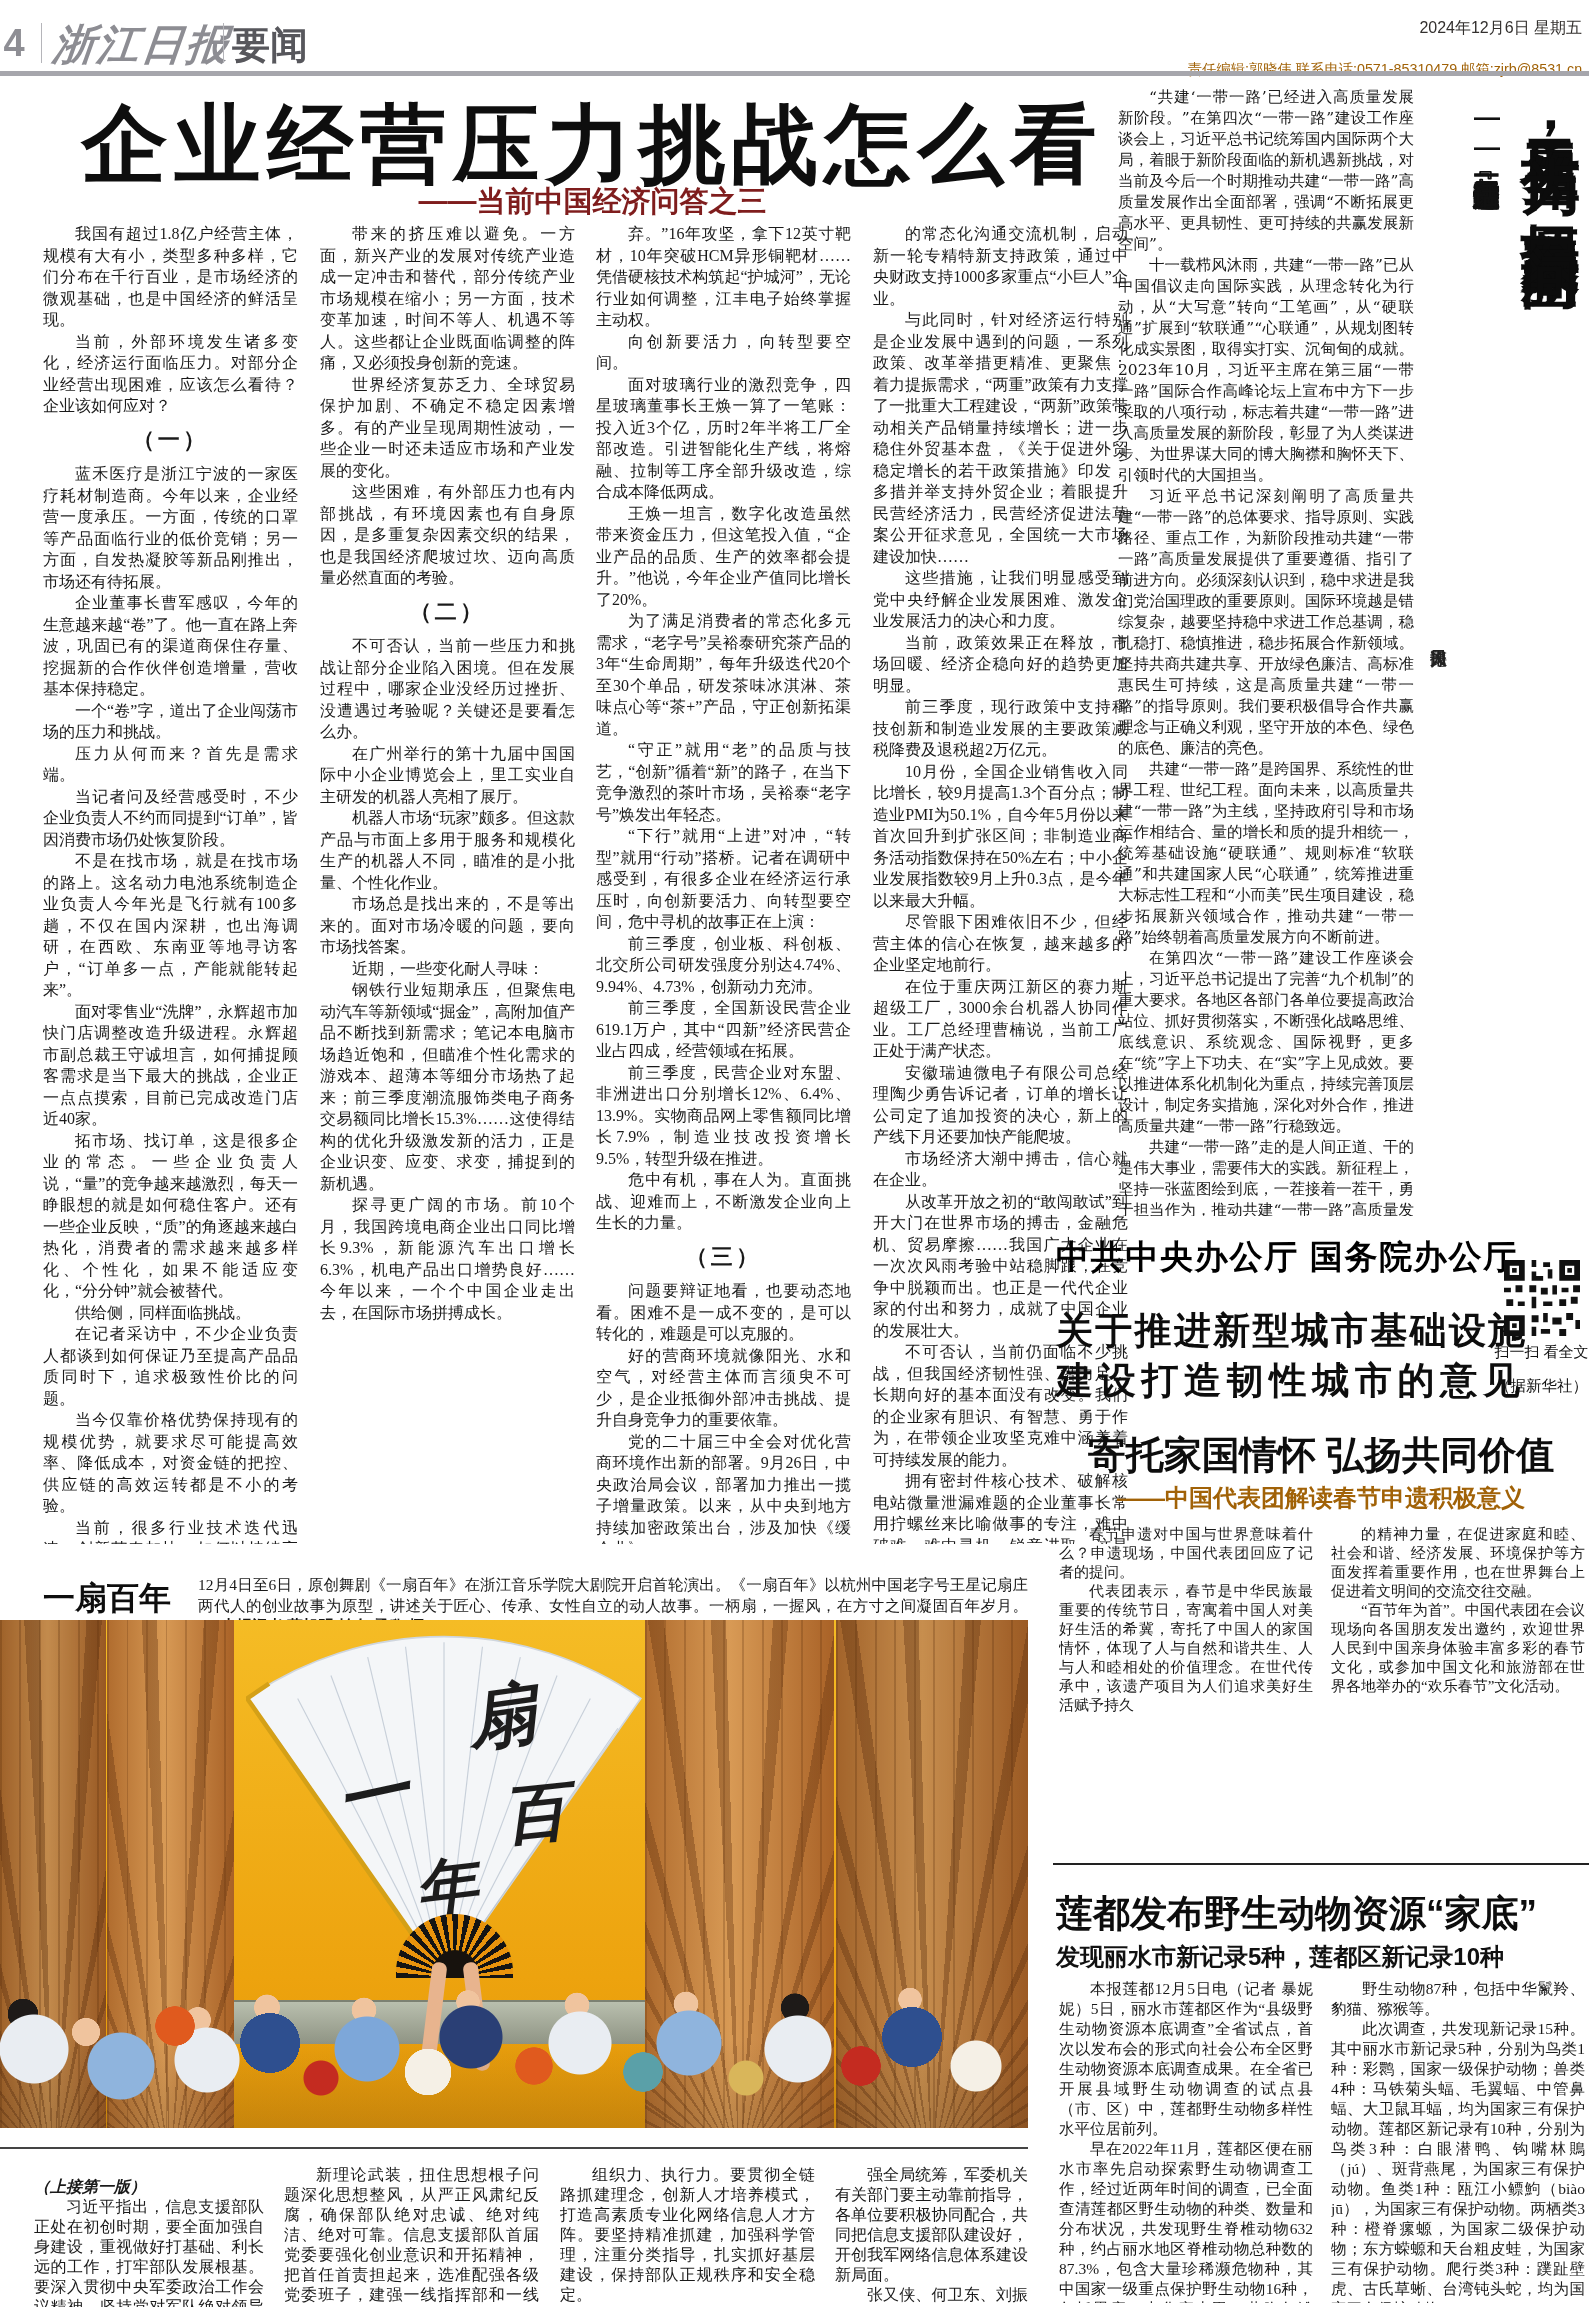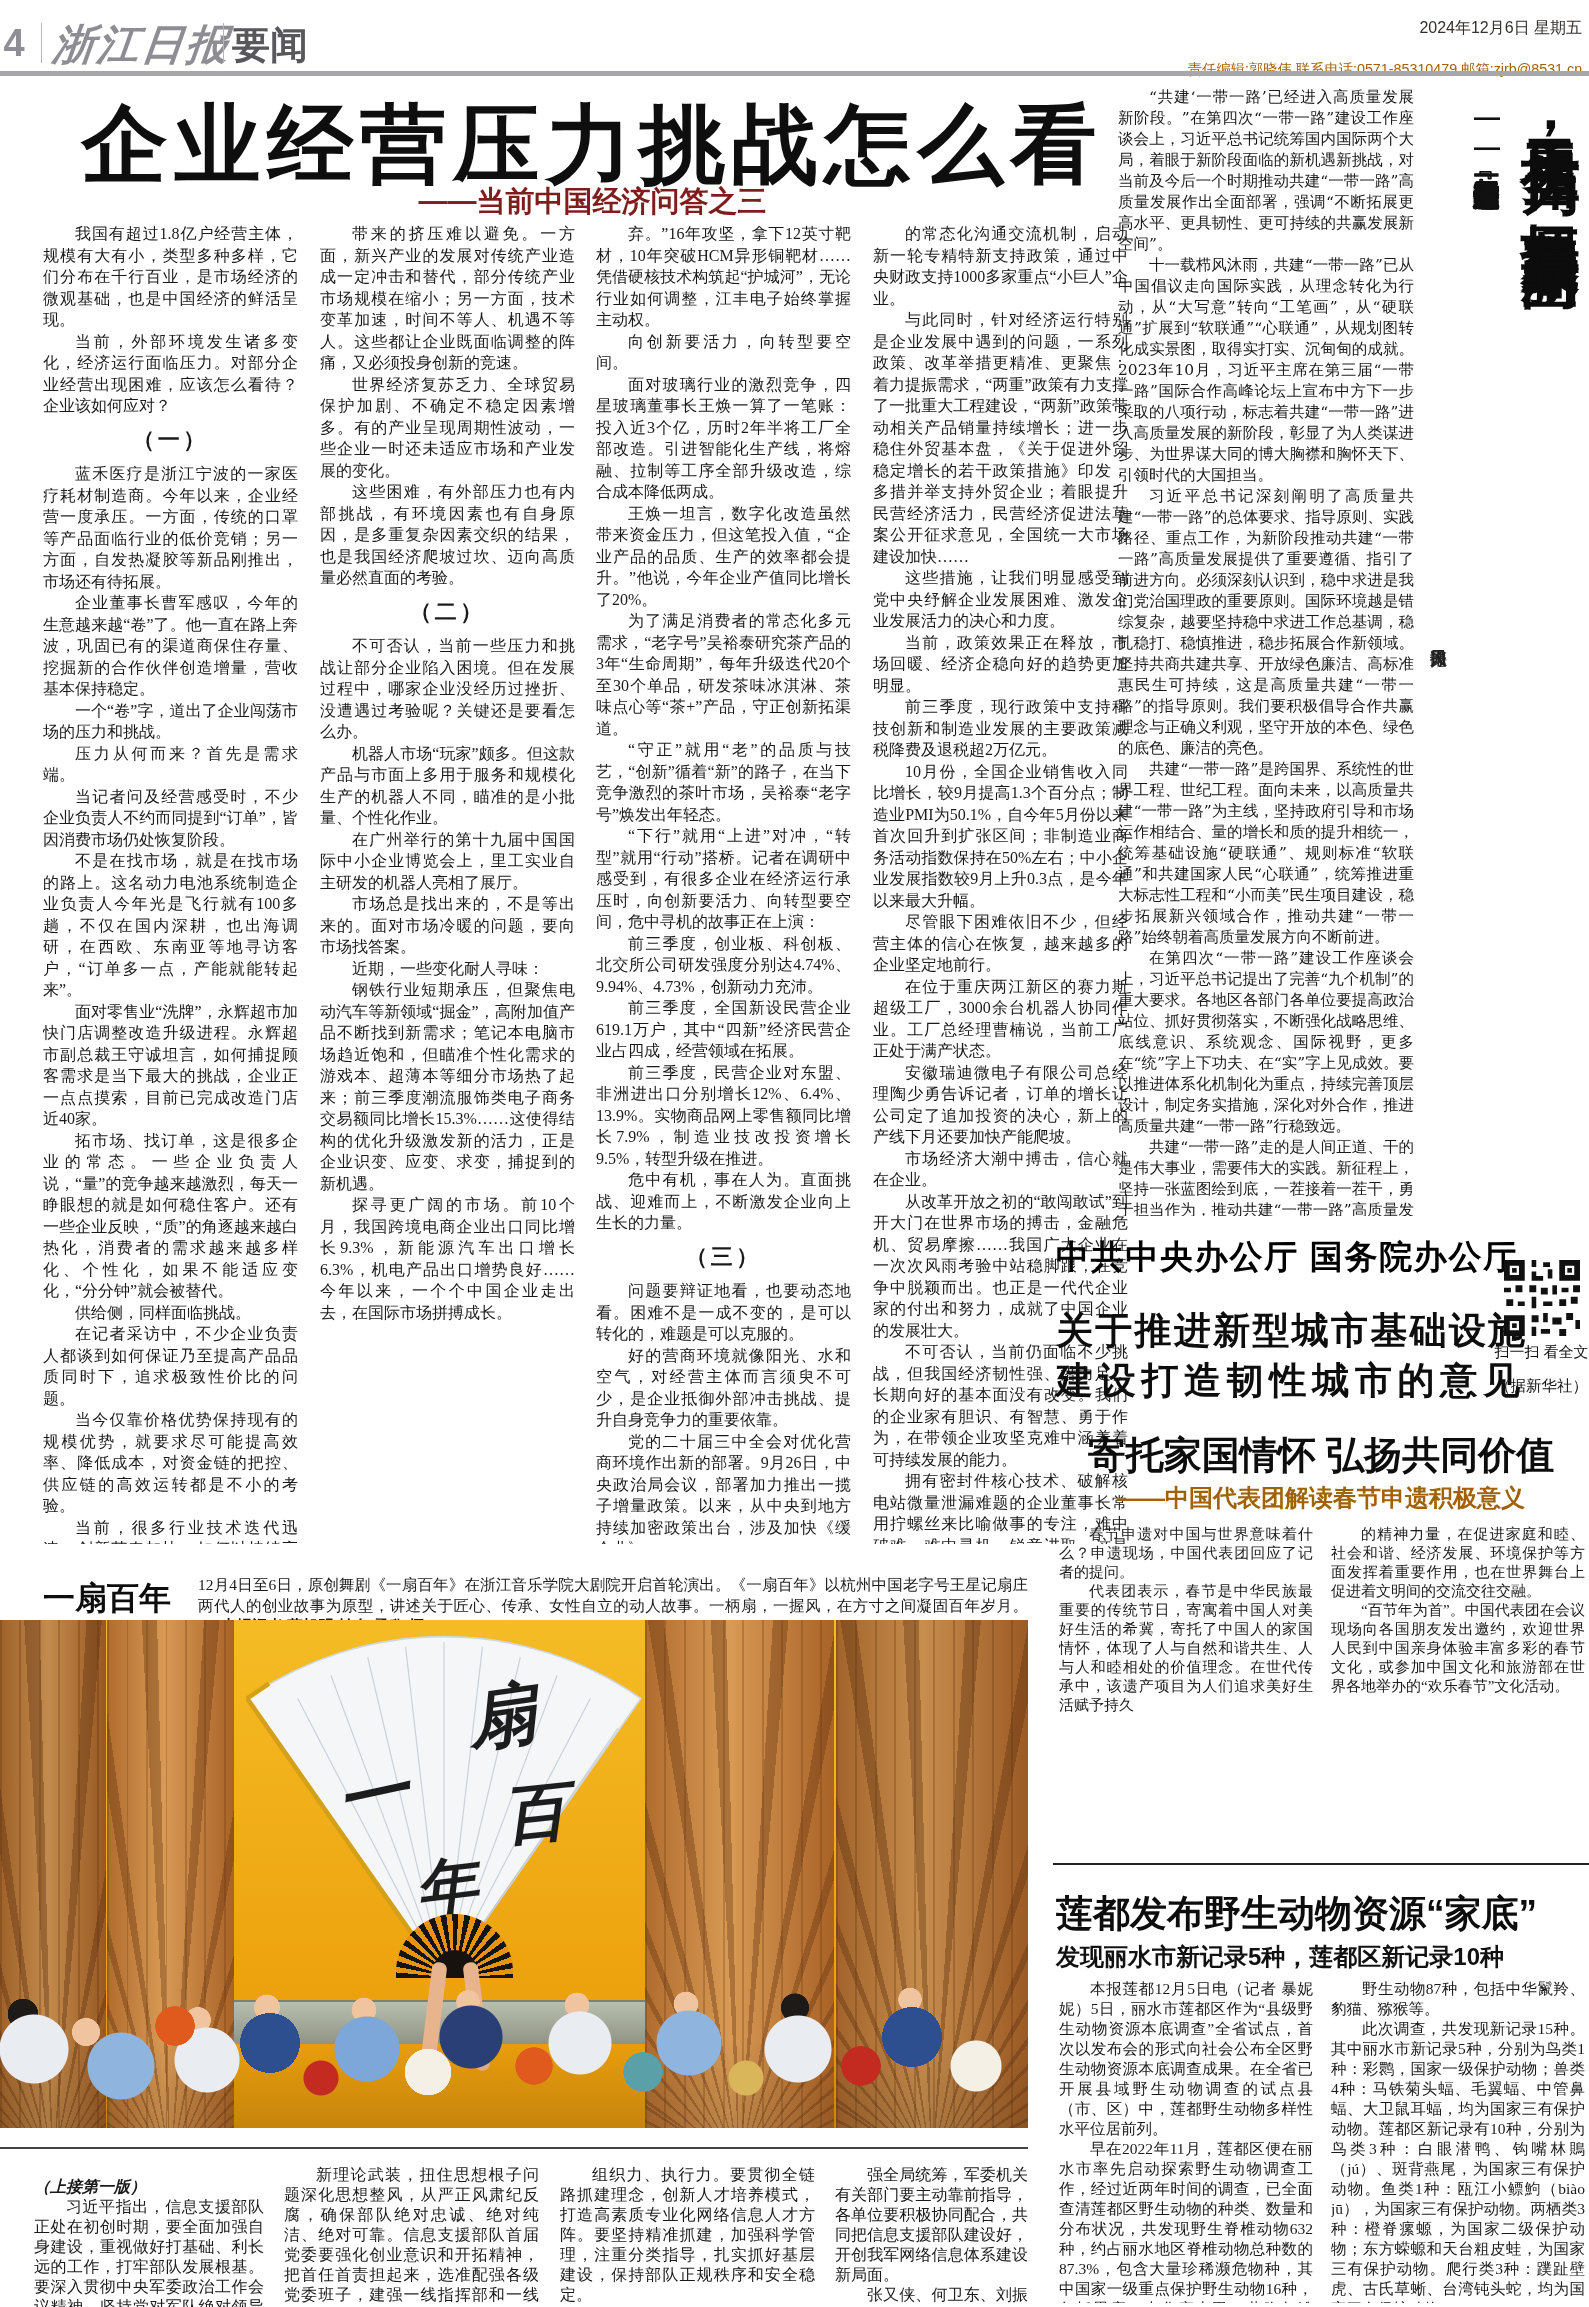--- a/index.html
+++ b/index.html
@@ -105,22 +105,22 @@
         <p class="para">在记者采访中，不少企业负责人都谈到如何保证乃至提高产品品质同时下，追求极致性价比的问题。</p>
         <p class="para">当今仅靠价格优势保持现有的规模优势，就要求尽可能提高效率、降低成本，对资金链的把控、供应链的高效运转都是不小的考验。</p>
         <p class="para">当前，很多行业技术迭代迅速，创新节奏加快。如何以持续高效的创新应对市场快速变化，也是企业面临的现实问题。</p>
       </div>
     <div class="abs col mcol" style="left:320px;">
         <p class="para">带来的挤压难以避免。一方面，新兴产业的发展对传统产业造成一定冲击和替代，部分传统产业市场规模在缩小；另一方面，技术变革加速，时间不等人、机遇不等人。这些都让企业既面临调整的阵痛，又必须投身创新的竞速。</p>
         <p class="para">世界经济复苏乏力、全球贸易保护加剧、不确定不稳定因素增多。有的产业呈现周期性波动，一些企业一时还未适应市场和产业发展的变化。</p>
         <p class="para">这些困难，有外部压力也有内部挑战，有环境因素也有自身原因，是多重复杂因素交织的结果，也是我国经济爬坡过坎、迈向高质量必然直面的考验。</p>
         <p class="sec">（二）</p>
         <p class="para">不可否认，当前一些压力和挑战让部分企业陷入困境。但在发展过程中，哪家企业没经历过挫折、没遭遇过考验呢？关键还是要看怎么办。</p>
+        <p class="para">在广州举行的第十九届中国国际中小企业博览会上，里工实业自主研发的机器人亮相了展厅。</p>
         <p class="para">机器人市场“玩家”颇多。但这款产品与市面上多用于服务和规模化生产的机器人不同，瞄准的是小批量、个性化作业。</p>
-        <p class="para">在广州举行的第十九届中国国际中小企业博览会上，里工实业自主研发的机器人亮相了展厅。</p>
         <p class="para">市场总是找出来的，不是等出来的。面对市场冷暖的问题，要向市场找答案。</p>
         <p class="para">近期，一些变化耐人寻味：</p>
         <p class="para">钢铁行业短期承压，但聚焦电动汽车等新领域“掘金”，高附加值产品不断找到新需求；笔记本电脑市场趋近饱和，但瞄准个性化需求的游戏本、超薄本等细分市场热了起来；前三季度潮流服饰类电子商务交易额同比增长15.3%……这使得结构的优化升级激发新的活力，正是企业识变、应变、求变，捕捉到的新机遇。</p>
         <p class="para">探寻更广阔的市场。前10个月，我国跨境电商企业出口同比增长9.3%，新能源汽车出口增长6.3%，机电产品出口增势良好……今年以来，一个个中国企业走出去，在国际市场拼搏成长。</p>
       </div>
     <div class="abs col mcol" style="left:596px;">
         <p class="para">弃。”16年攻坚，拿下12英寸靶材，10年突破HCM异形铜靶材……凭借硬核技术构筑起“护城河”，无论行业如何调整，江丰电子始终掌握主动权。</p>
         <p class="para">向创新要活力，向转型要空间。</p>
         <p class="para">面对玻璃行业的激烈竞争，四星玻璃董事长王焕一算了一笔账：投入近3个亿，历时2年半将工厂全部改造。引进智能化生产线，将熔融、拉制等工序全部升级改造，综合成本降低两成。</p>
         <p class="para">王焕一坦言，数字化改造虽然带来资金压力，但这笔投入值，“企业产品的品质、生产的效率都会提升。”他说，今年企业产值同比增长了20%。</p>

